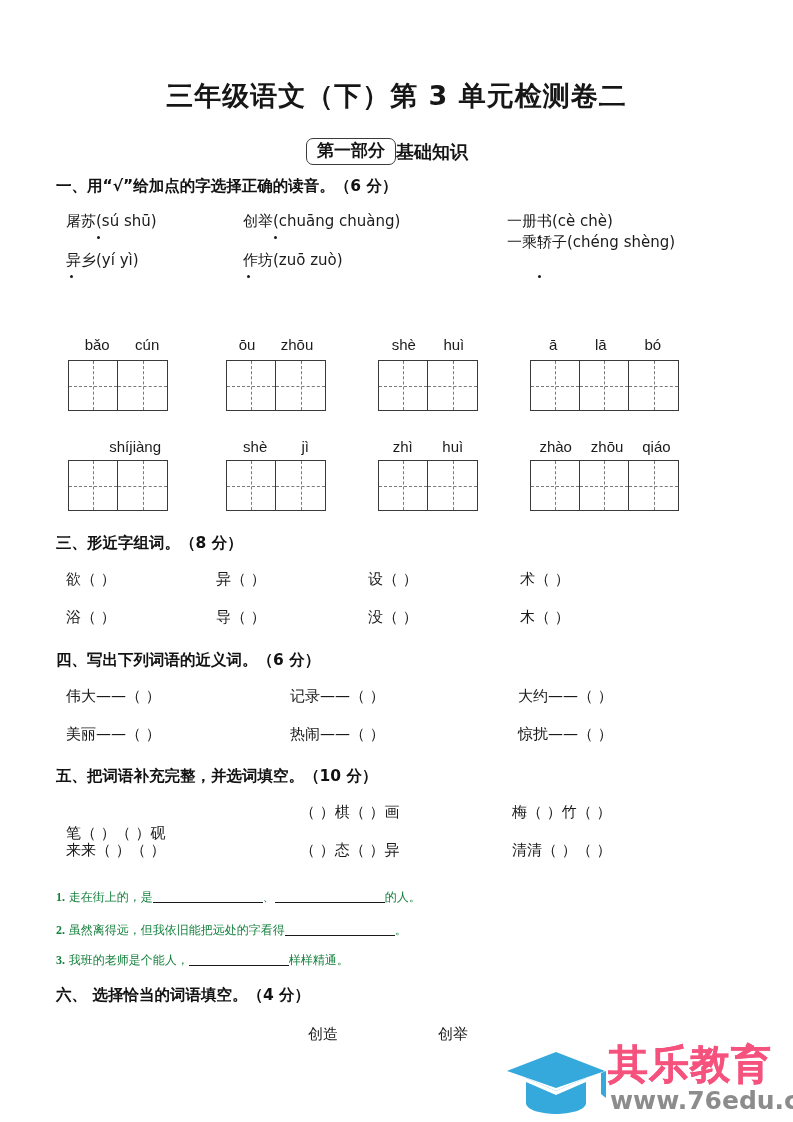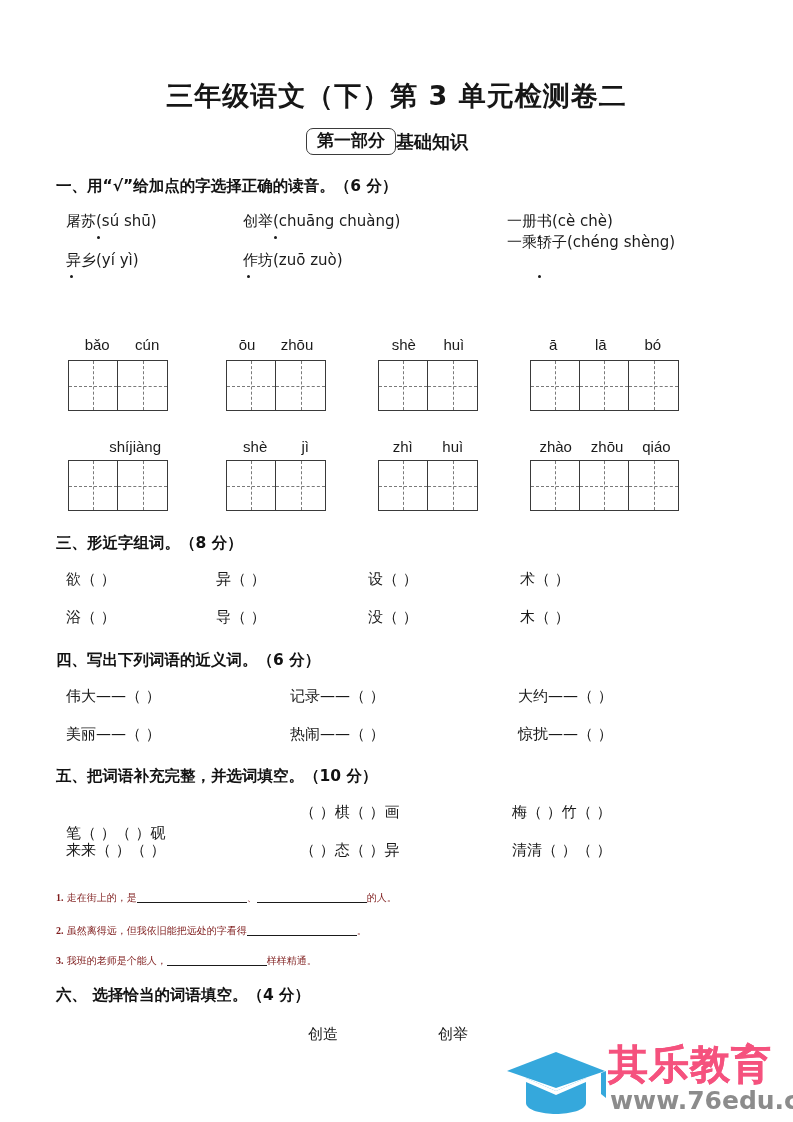--- a/index.html
+++ b/index.html
@@ -31,21 +31,21 @@
     text-align: center;
     font-size: 27px;
     font-weight: 700;
     letter-spacing: 1px;
     color: #161616;
     font-family: "DejaVu Sans", "Liberation Sans", sans-serif;
   }
 
   .part-banner {
     position: absolute;
-    top: 128px;
+    top: 138px;
     left: 0;
     width: 774px;
     display: flex;
     justify-content: center;
     align-items: center;
   }
   .part-box {
     border: 1.3px solid #3b3b3b;
     border-radius: 7px;
     padding: 1px 10px 3px 10px;
@@ -135,22 +135,22 @@
   
   .blank {
     display: inline-block;
     border-bottom: 1.3px solid #1a1a1a;
     height: 15px;
     vertical-align: -2px;
   }
 
   .numbered {
     position: absolute;
-    font-size: 10px;
-    color: #7f1d1d;
+    font-size: 12px;
+    color: #15803d;
     white-space: nowrap;
     font-family: "DejaVu Sans", "Liberation Sans", sans-serif;
   }
   .numbered .idx {
     font-weight: 700;
     font-family: "Liberation Serif", "DejaVu Serif", serif;
   }
 
   
   .page-num {

